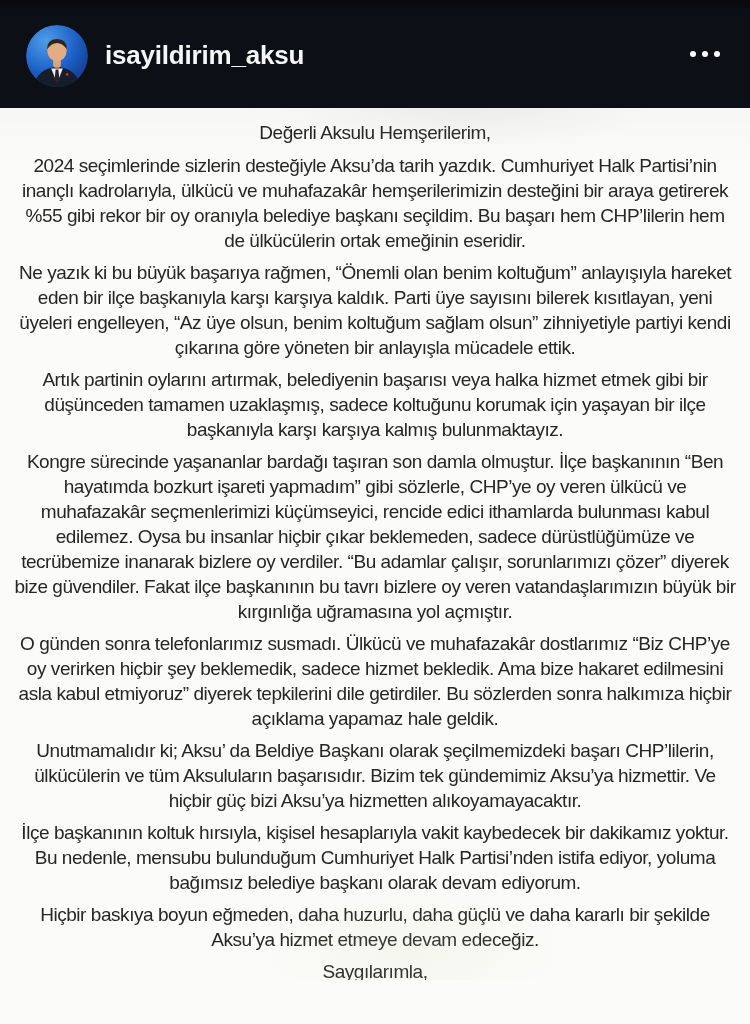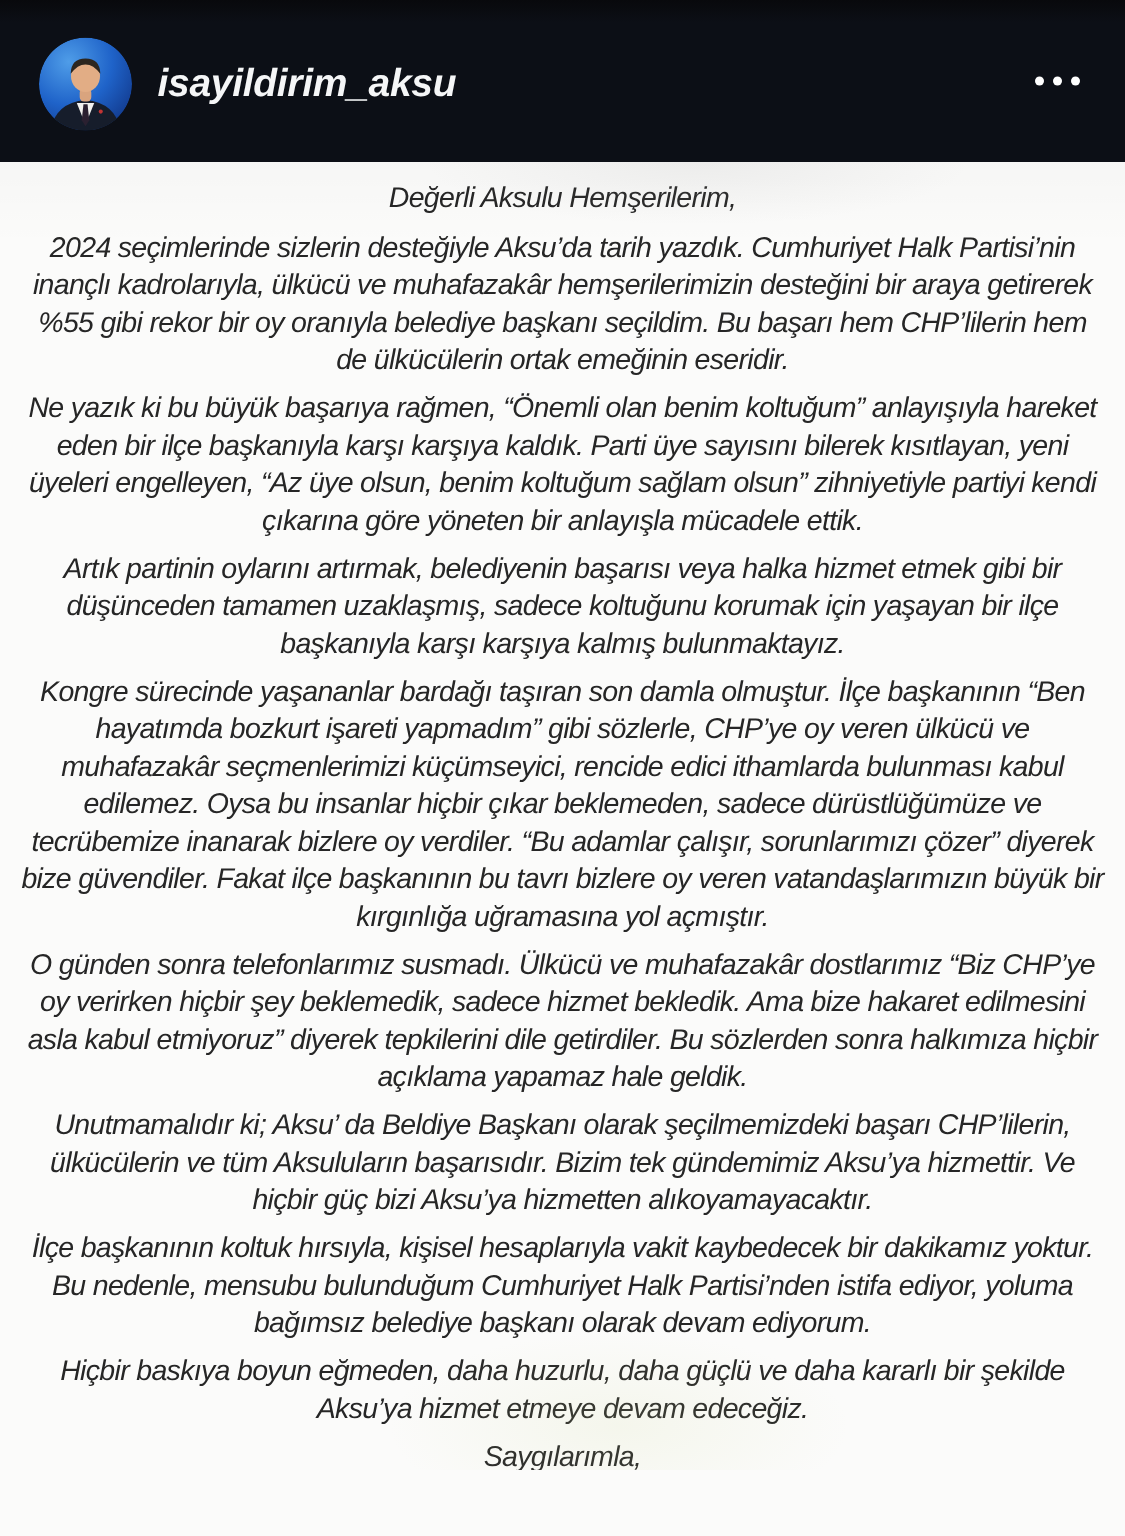--- a/index.html
+++ b/index.html
@@ -2,21 +2,21 @@
 <html><head>
 <meta charset="utf-8">
 <style>
   html, body { margin: 0; padding: 0; }
   body {
     width: 750px; height: 1024px;
     overflow: hidden;
     background: #fbfbfa;
     font-family: "Liberation Sans", sans-serif;
   }
-  .page { position: relative; width: 750px; height: 980px; overflow: hidden; font-style: italic; }
+  .page { position: relative; width: 750px; height: 980px; overflow: hidden; }
 
   
   .post-header {
     height: 108px;
     background: linear-gradient(#08090c 0%, #0c0f16 14%, #0c0f16 100%);
     display: flex;
     align-items: center;
     padding: 0 28px 0 26px;
     box-sizing: border-box;
   }

